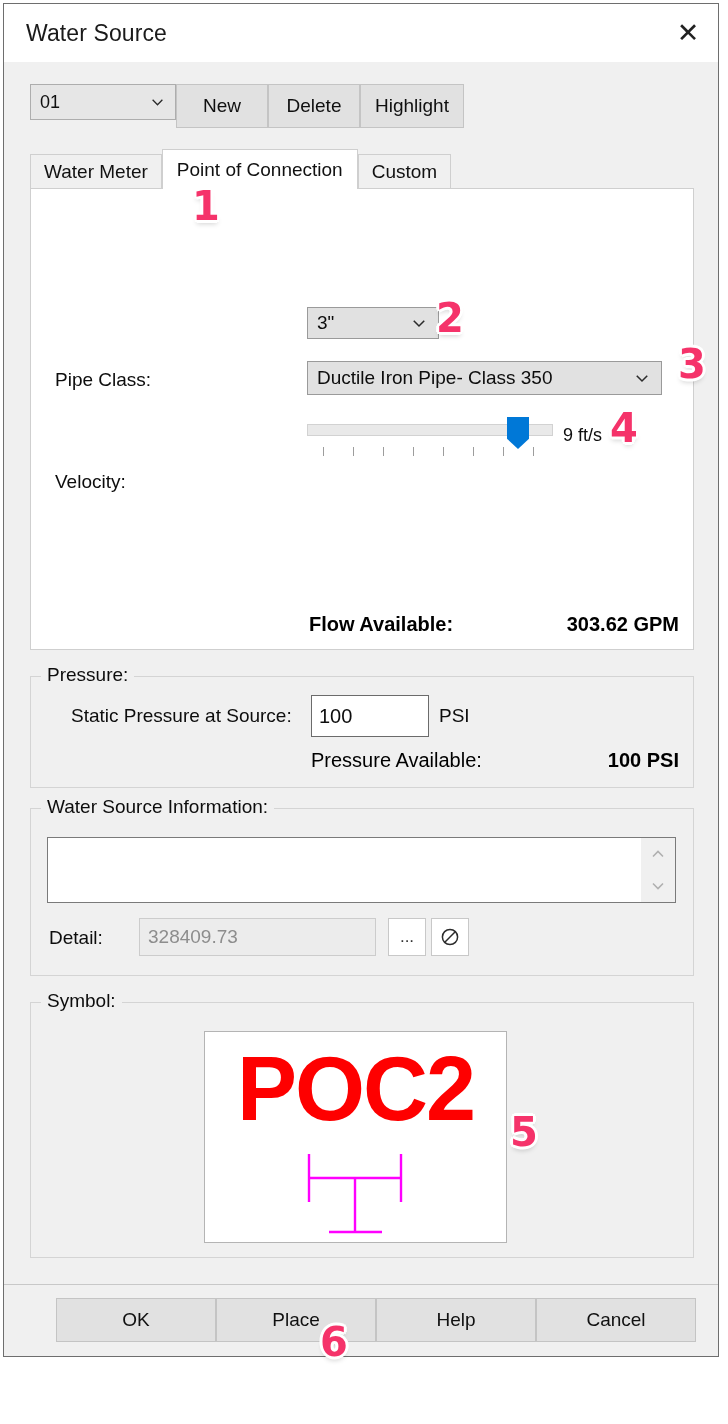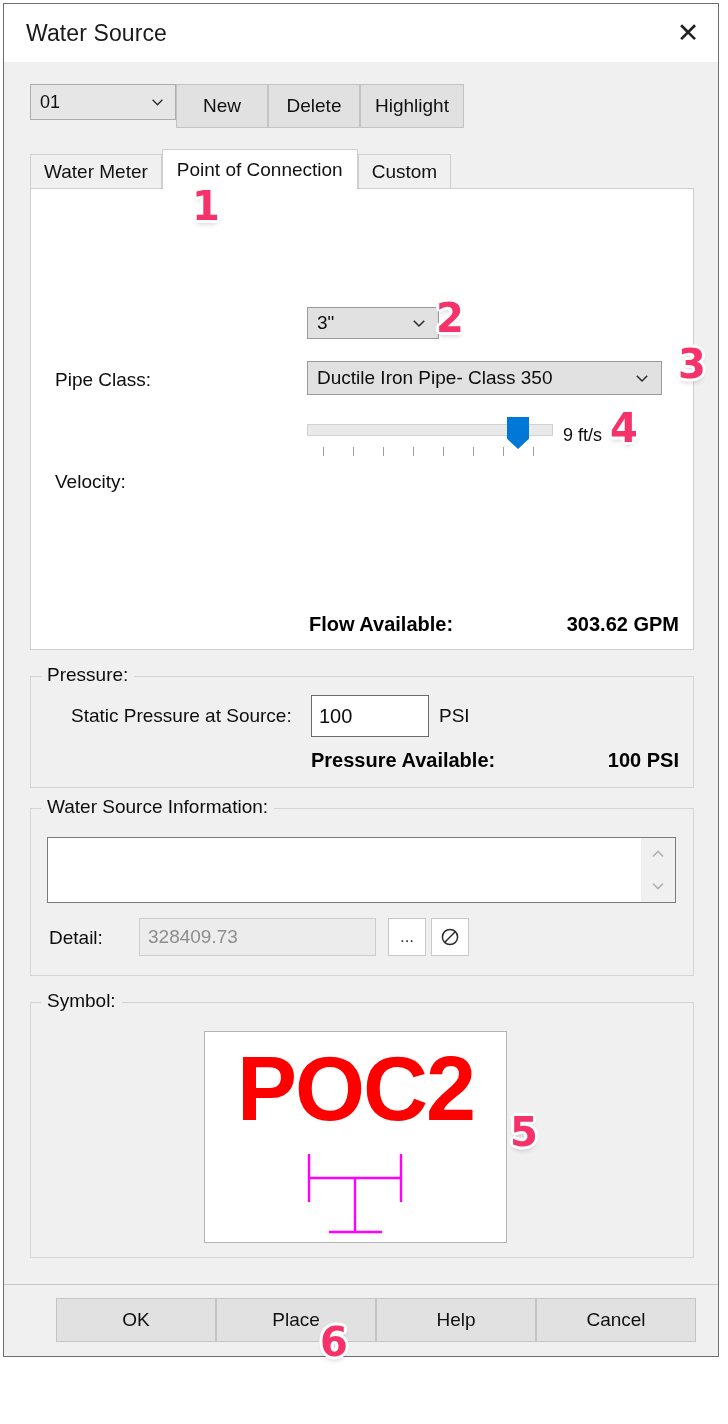--- a/index.html
+++ b/index.html
@@ -449,21 +449,21 @@
     <div class="group" style="left:26px; top:672px; width:664px; height:112px;">
       <span class="group-title">Pressure:</span>
 
       <div style="position:absolute; left:24px; top:28px; font-size:19px; color:#0d0d0d;margin-left:16px;">Static Pressure at Source:</div>
 
       <div class="txtinput" style="position:absolute; left:280px; top:18px; width:118px; height:42px;">
         <span>100</span>
       </div>
       <div style="position:absolute; left:408px; top:28px; font-size:19px; color:#0d0d0d;">PSI</div>
 
-      <div style="position:absolute; left:280px; top:72px; font-size:20px; font-weight:bold; color:#000;text-align:right;">Pressure Available:</div>
+      <div style="position:absolute; left:280px; top:72px; font-size:20px; font-weight:normal; color:#000;text-align:right;">Pressure Available:</div>
       <div style="position:absolute; right:14px; top:72px; font-size:20px; font-weight:bold; color:#000;">100 PSI</div>
     </div>
 
     <div class="group" style="left:26px; top:804px; width:664px; height:168px;">
       <span class="group-title">Water Source Information:</span>
 
       <div class="textarea">
         <div class="ta-body"></div>
         <div class="ta-scroll">
           <svg class="ta-arrow" viewBox="0 0 16 10">

